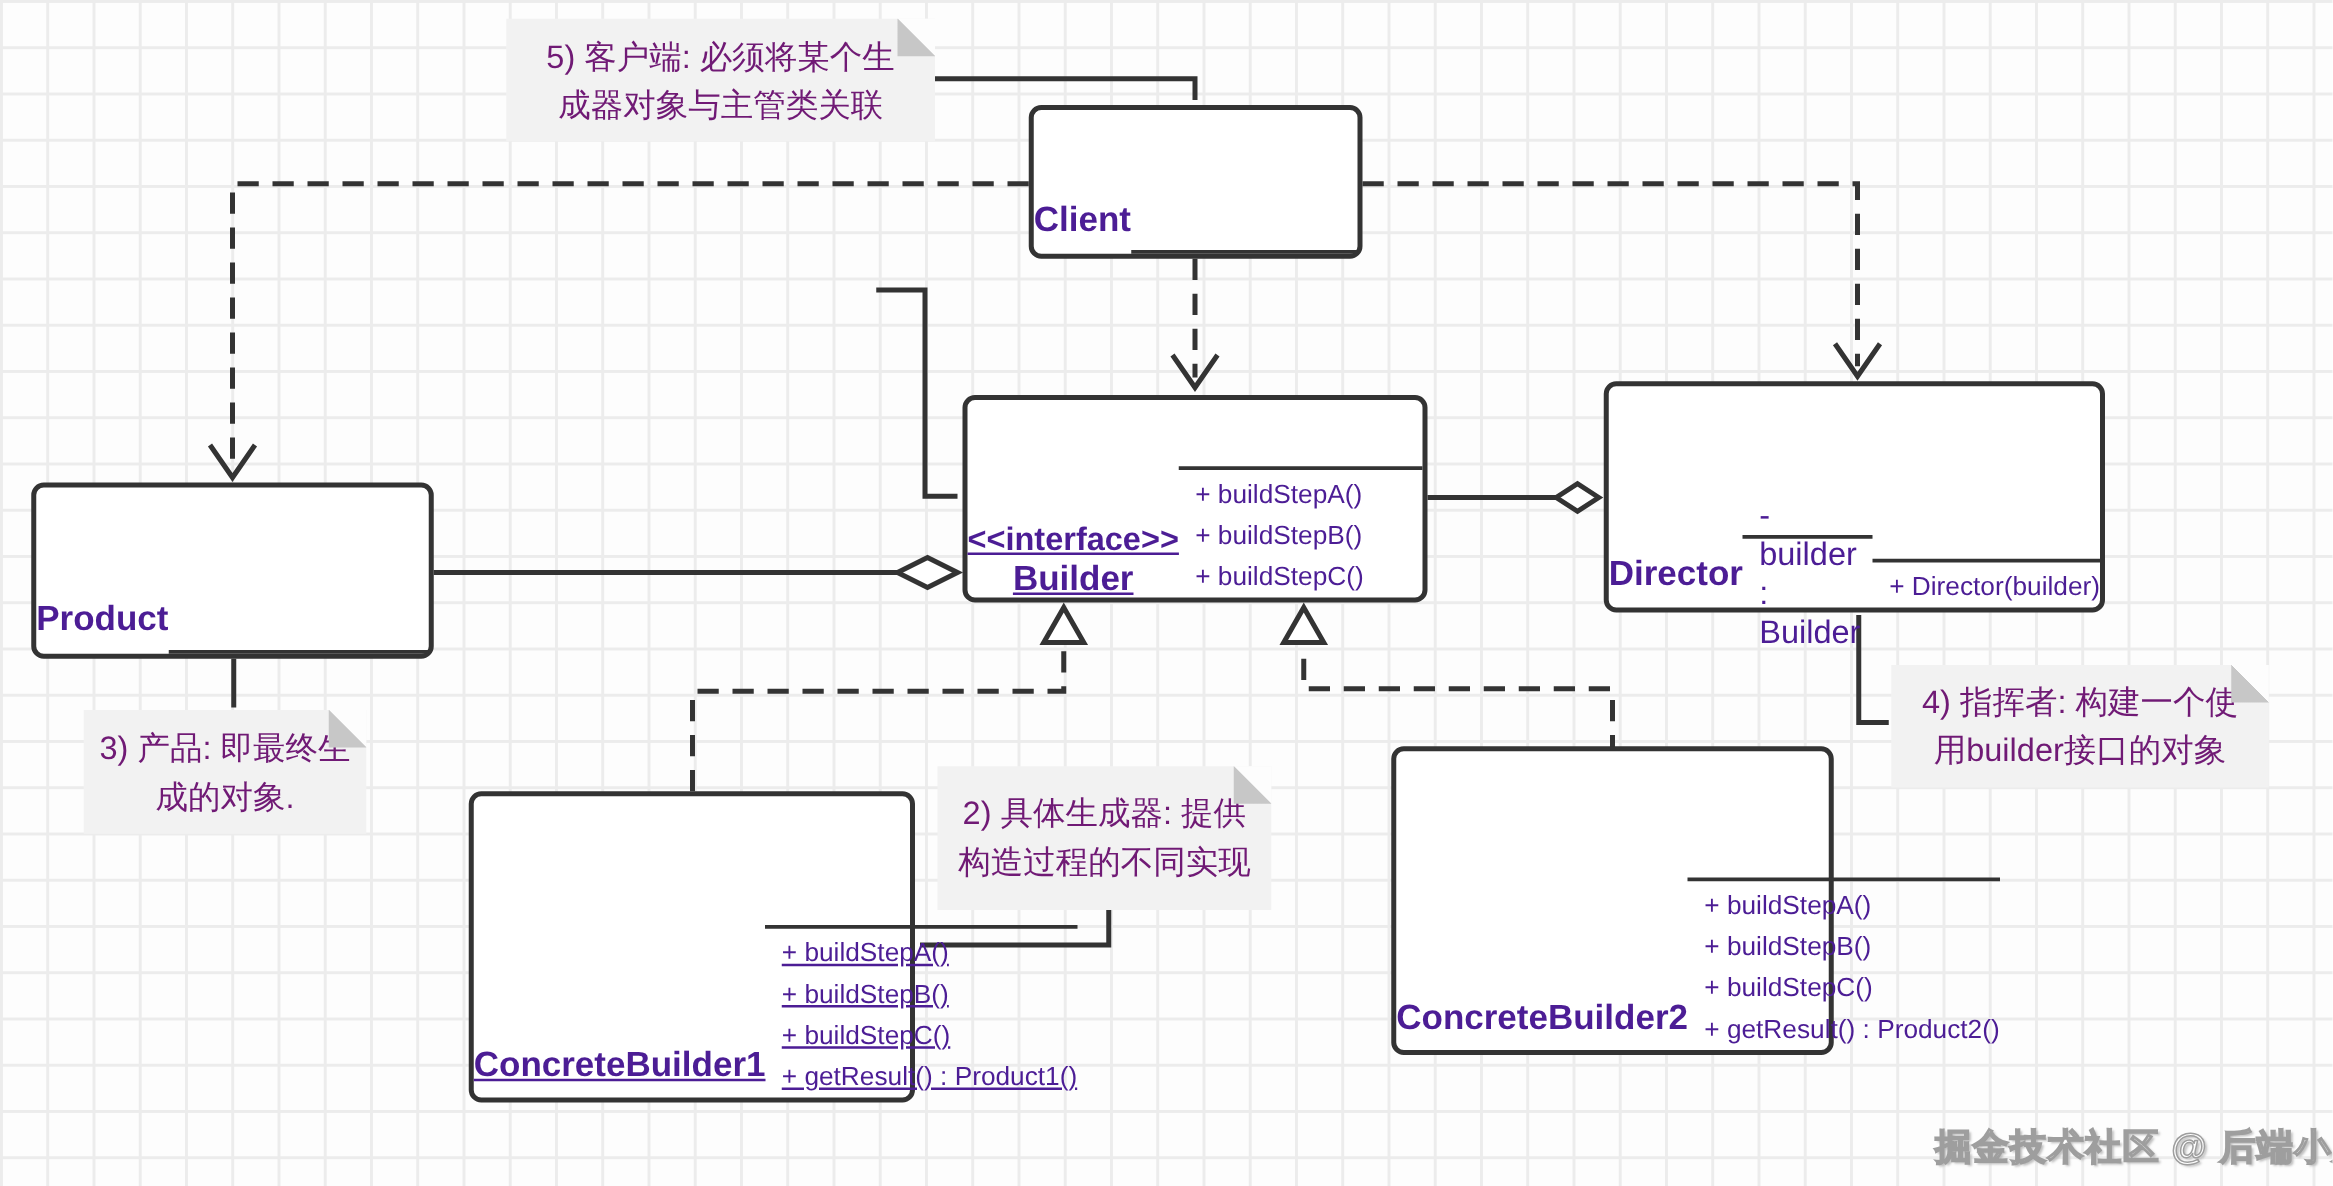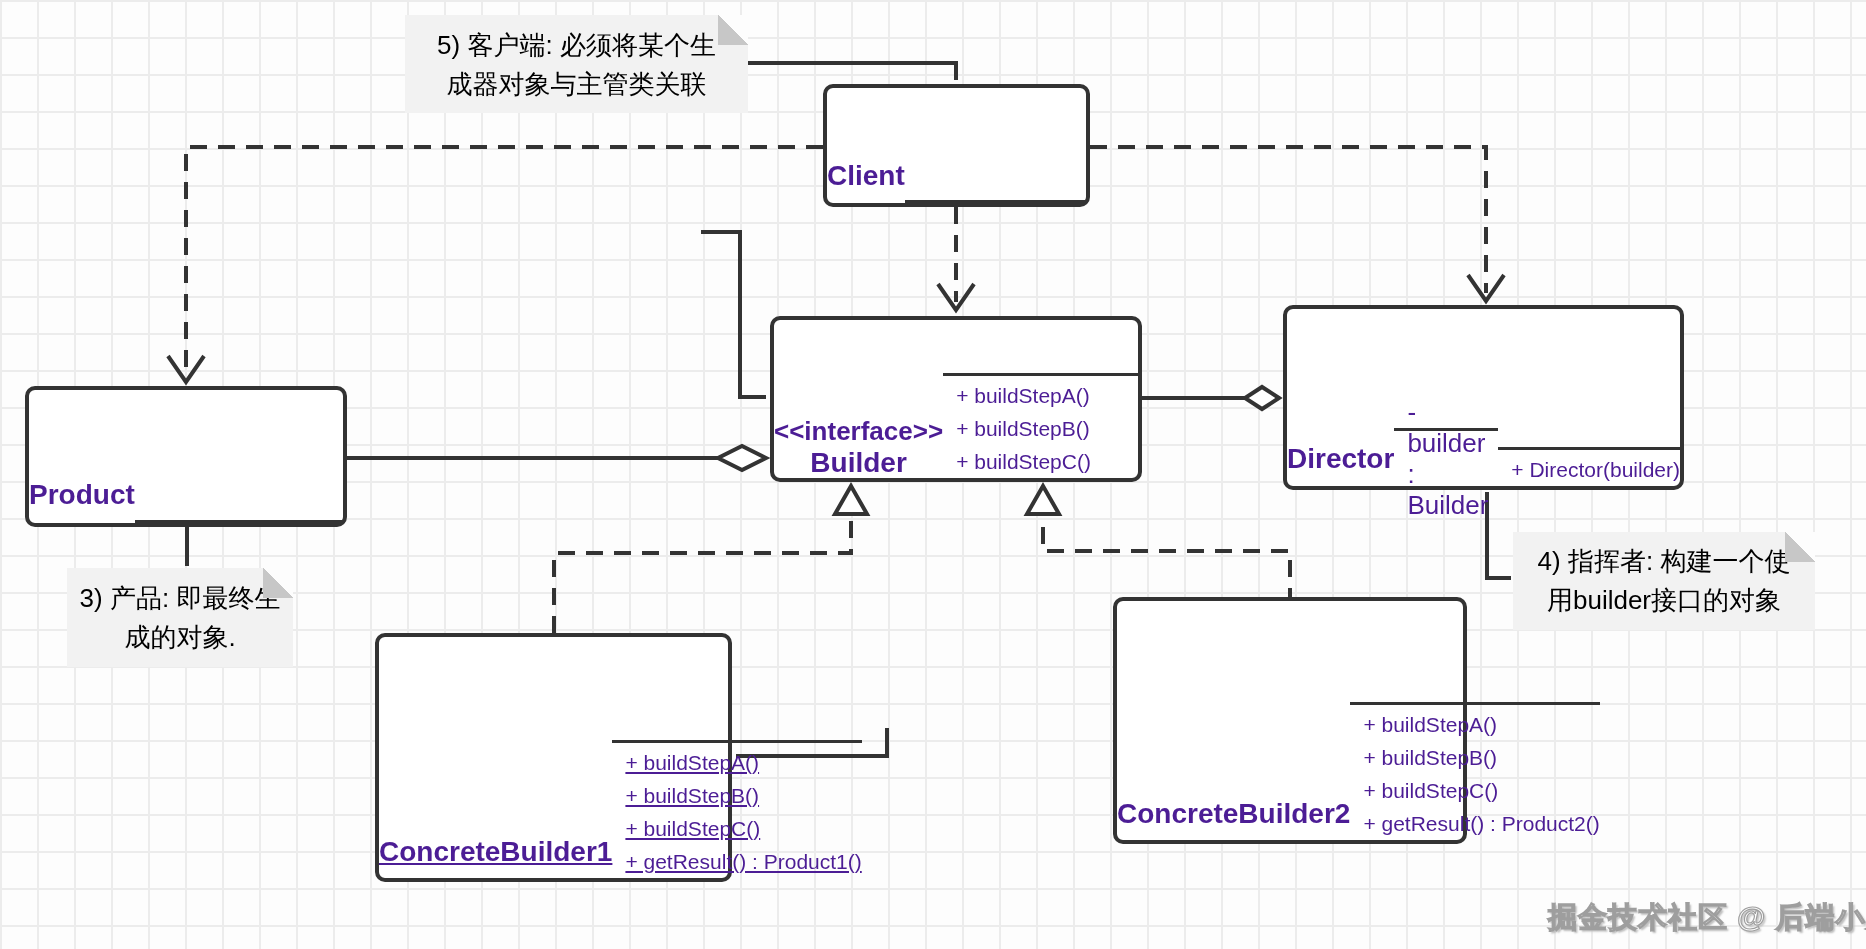--- a/index.html
+++ b/index.html
@@ -40,21 +40,21 @@
     font-size: 21px; line-height: 33px;
     padding: 3px 0 0 13px;
     white-space: nowrap;
   }
   .uml .attr-center { display:flex; align-items:center; padding-left:13px; font-size:26px; }
 
   
   .note {
     position:absolute;
     background:#f2f2f2;
-    color:#000000;
+    color:#701a75;
     text-align:center;
     font-size:26px;
     line-height:39px;
     box-sizing:border-box;
   }
   .note .fold {
     position:absolute; top:0; right:0;
     width:30px; height:30px;
     background: linear-gradient(to bottom left, #fdfdfd 0 49%, #c7c7c7 50% 100%);
   }
@@ -120,21 +120,21 @@
     <path d="M1487,492 V578 H1511"></path>
   </svg>
 
   <div class="uml" style="left:823px; top:84px; width:267px; height:123px;">
     <div class="title" style="height:56px;">Client</div>
     <div class="comp" style="height:32px;"></div>
     <div class="comp" style="flex:1;"></div>
   </div>
 
   <div class="uml" style="left:770px; top:316px; width:372px; height:166px;">
-    <div class="title" style="height:62px;">
+    <div class="title" style="height:62px;text-decoration:underline;">
       <div class="stereo">&lt;&lt;interface&gt;&gt;</div>
       <div>Builder</div>
     </div>
     <div class="comp members" style="flex:1;">
       <div>+ buildStepA()</div>
       <div>+ buildStepB()</div>
       <div>+ buildStepC()</div>
     </div>
   </div>
 
@@ -182,20 +182,25 @@
     <div>成器对象与主管类关联</div>
   </div>
 
 
   <div class="note" style="left:67px; top:568px; width:226px; height:99px; padding-top:11px;">
     <span class="fold"></span>
     <div>3) 产品: 即最终生</div>
     <div>成的对象.</div>
   </div>
 
+  <div class="note" style="left:750px; top:613px; width:267px; height:115px; padding-top:18px;">
+    <span class="fold"></span>
+    <div>2) 具体生成器: 提供</div>
+    <div>构造过程的不同实现</div>
+  </div>
 
   <div class="note" style="left:1513px; top:532px; width:302px; height:98px; padding-top:10px;">
     <span class="fold"></span>
     <div>4) 指挥者: 构建一个使</div>
     <div>用builder接口的对象</div>
   </div>
 
   <div class="watermark">掘金技术社区 @ 后端小肥肠</div>
 
 </div>

